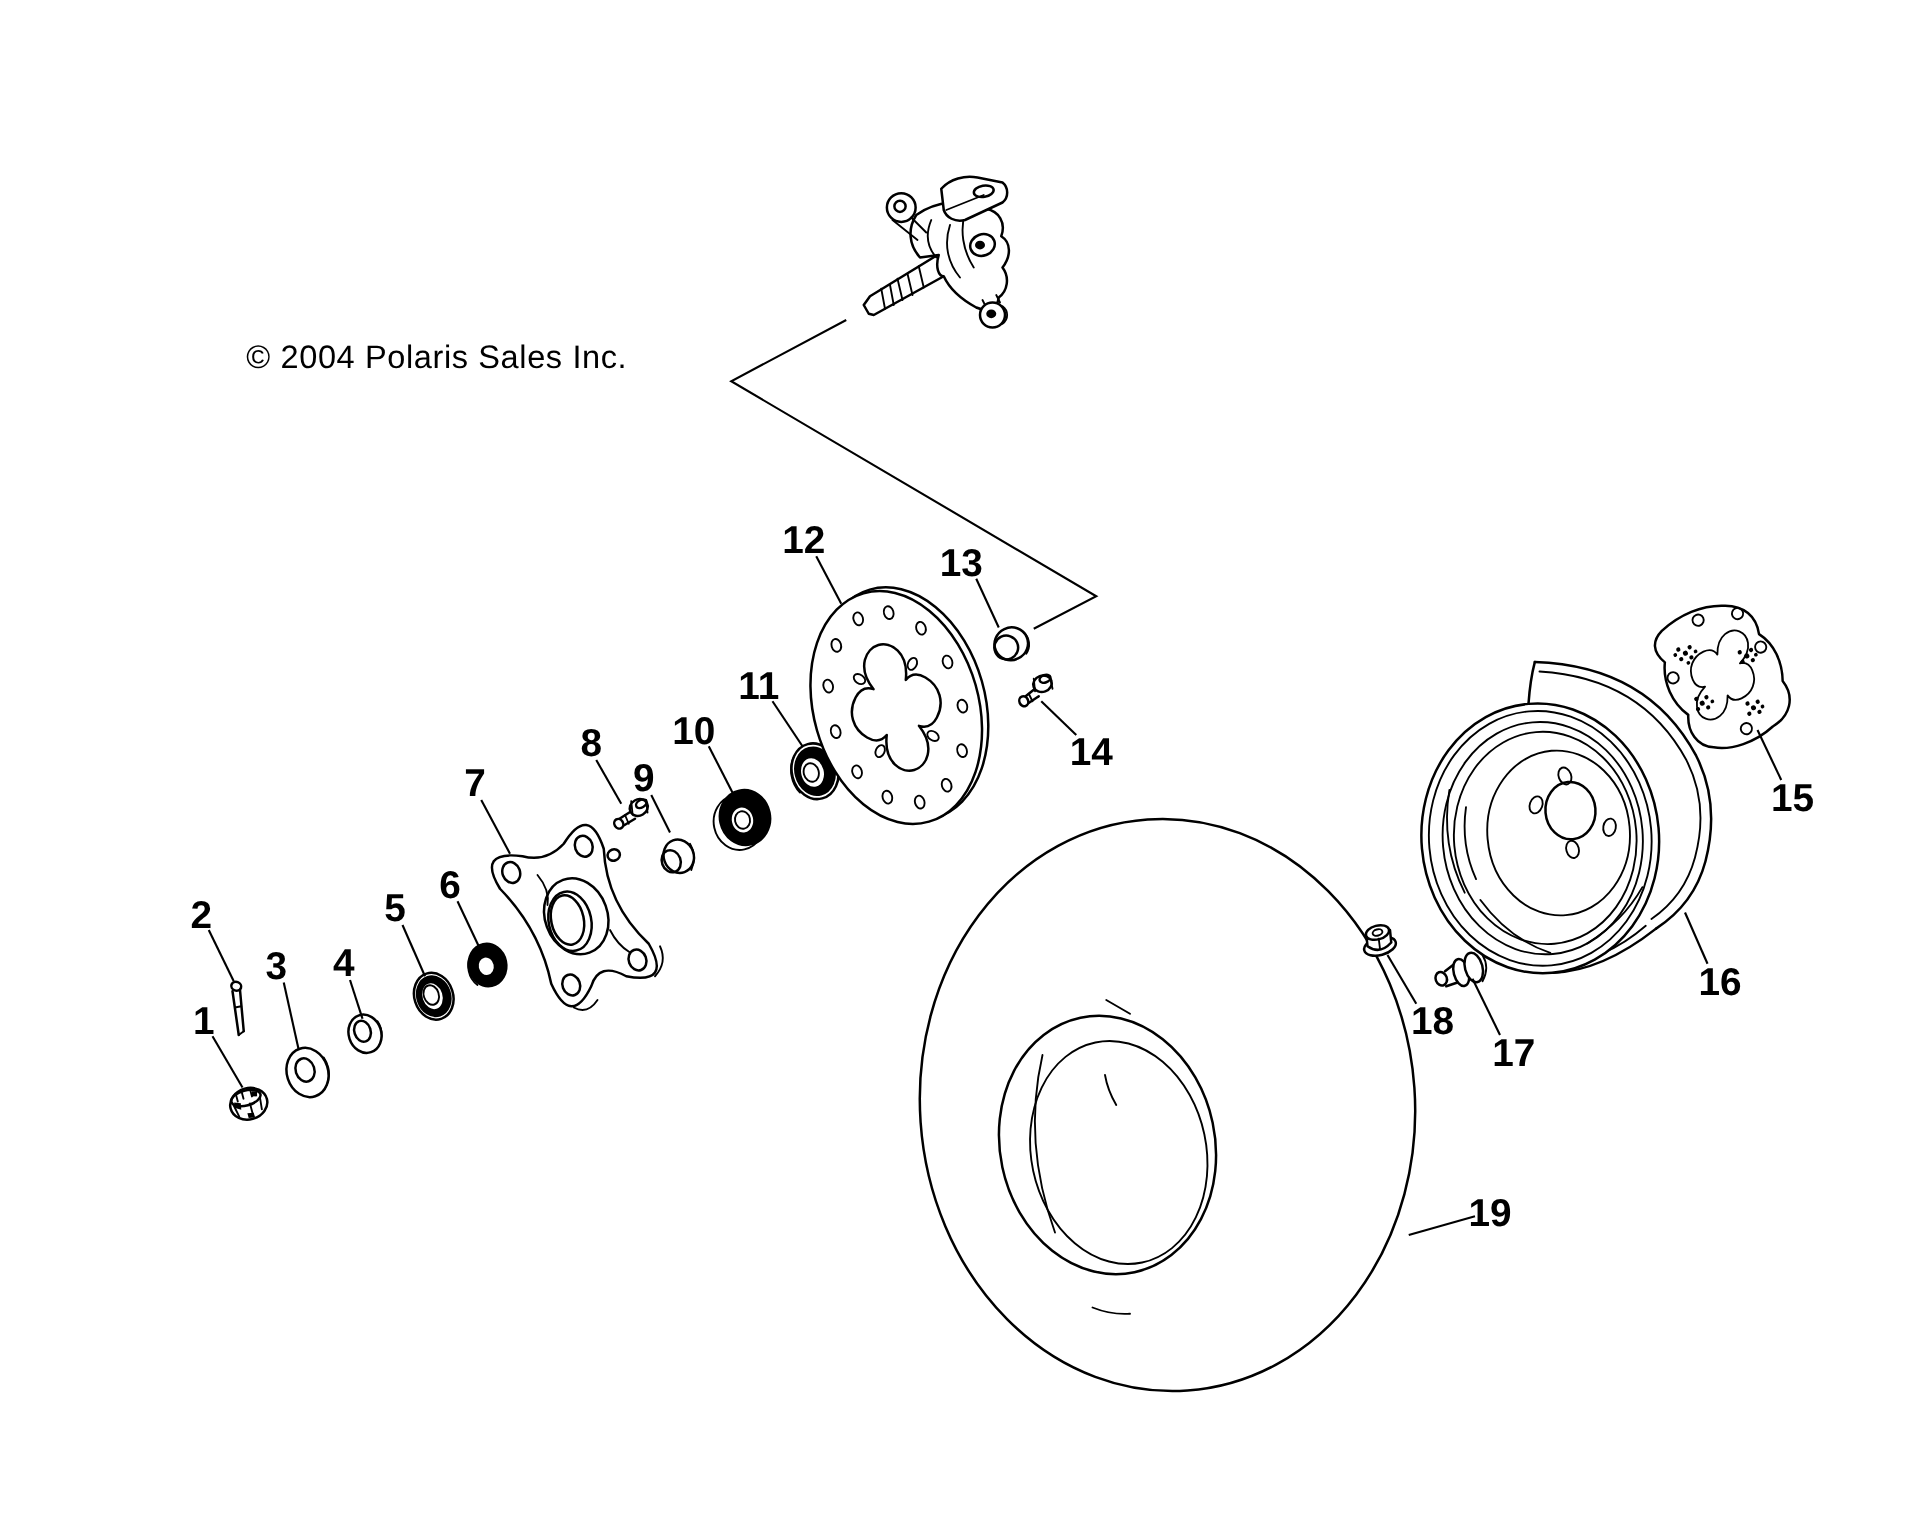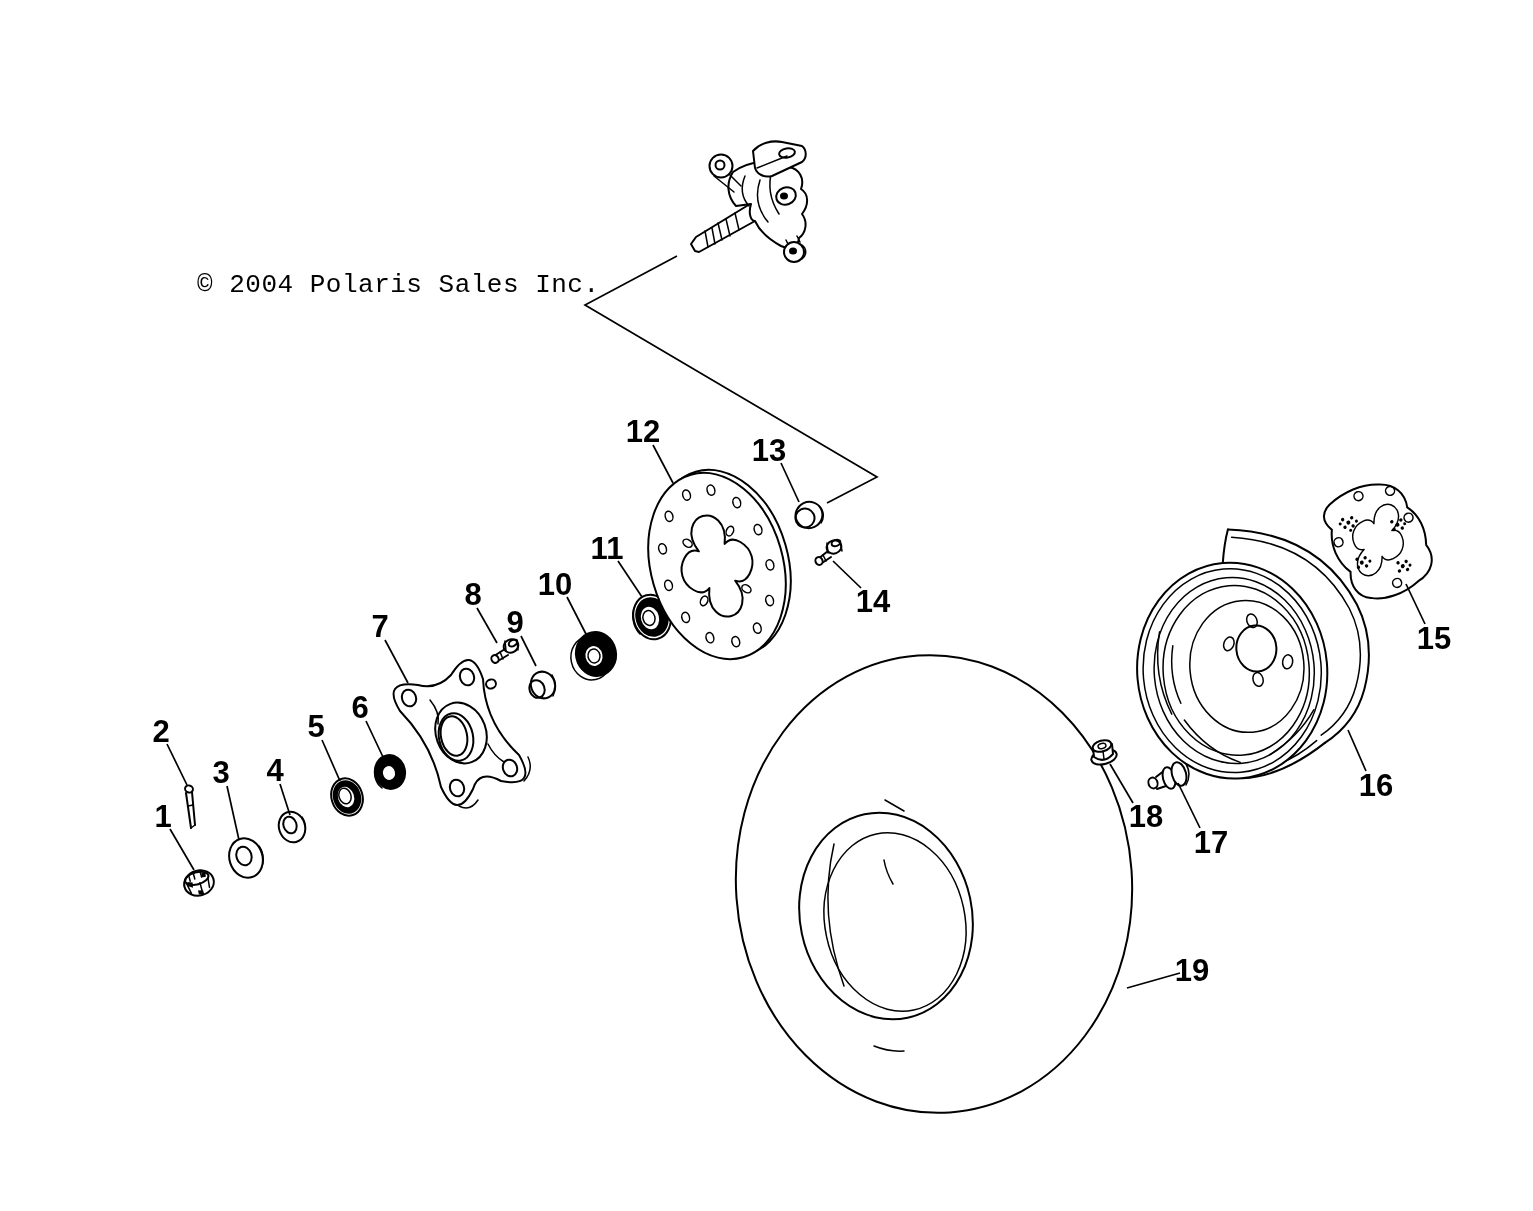--- a/index.html
+++ b/index.html
@@ -1,20 +1,20 @@
 <!DOCTYPE html>
 <html><head>
 <meta charset="utf-8">
 <style>
   html,body{margin:0;padding:0;background:#ffffff;}
   .stage{position:relative;width:1533px;height:1211px;background:#ffffff;overflow:hidden;
          font-family:"Liberation Sans",sans-serif;}
   .stage svg{position:absolute;left:0;top:0;}
   .copyright{position:absolute;left:197px;top:270px;font-size:26px;color:#000;
-             font-family:Liberation Mono, monospace;letter-spacing:0.5px;}
+             font-family:Liberation Sans, sans-serif;letter-spacing:0.5px;}
   
   svg .ln{stroke:#000;fill:none;stroke-width:2;stroke-linecap:round;stroke-linejoin:round;}
   svg .thin{stroke:#000;fill:none;stroke-width:1.5;stroke-linecap:round;stroke-linejoin:round;}
   svg .wf{stroke:#000;fill:#ffffff;stroke-width:2;stroke-linejoin:round;}
   svg .bf{stroke:none;fill:#000;}
   svg .bfs{stroke:#000;fill:#000;stroke-width:2;}
   svg .leader{stroke:#000;stroke-width:1.7;fill:none;}
   svg text.callout{font-family:"Liberation Sans",sans-serif;font-weight:700;font-size:31px;
                    fill:#000;stroke:none;text-anchor:middle;}
 </style>

